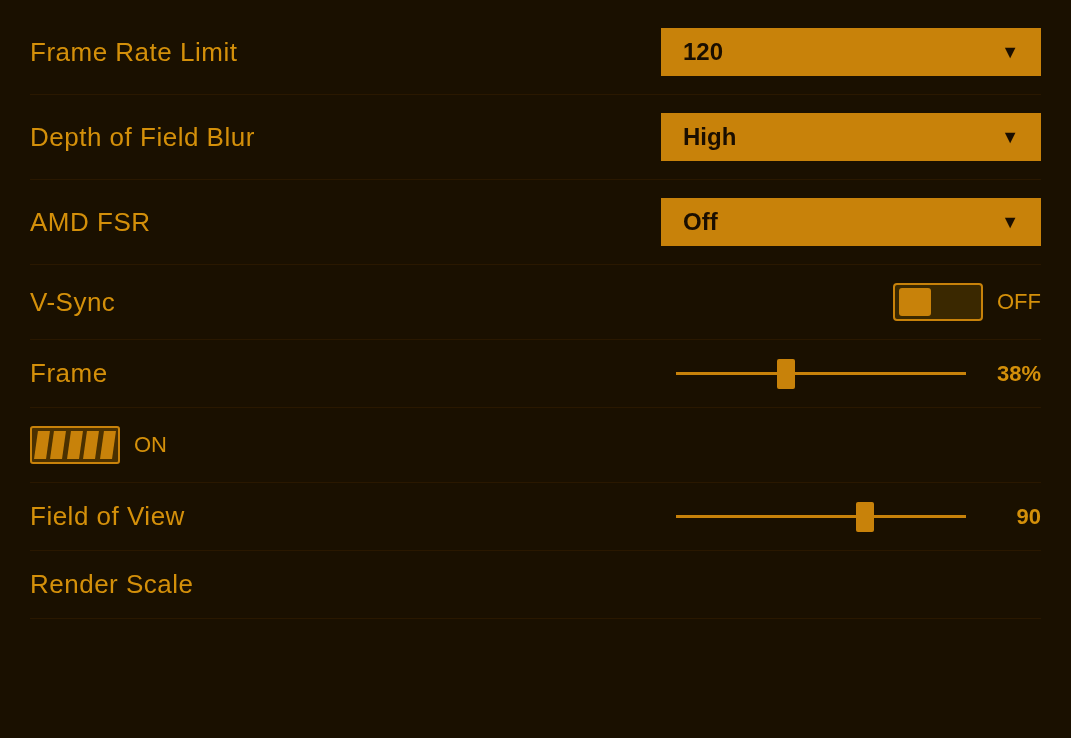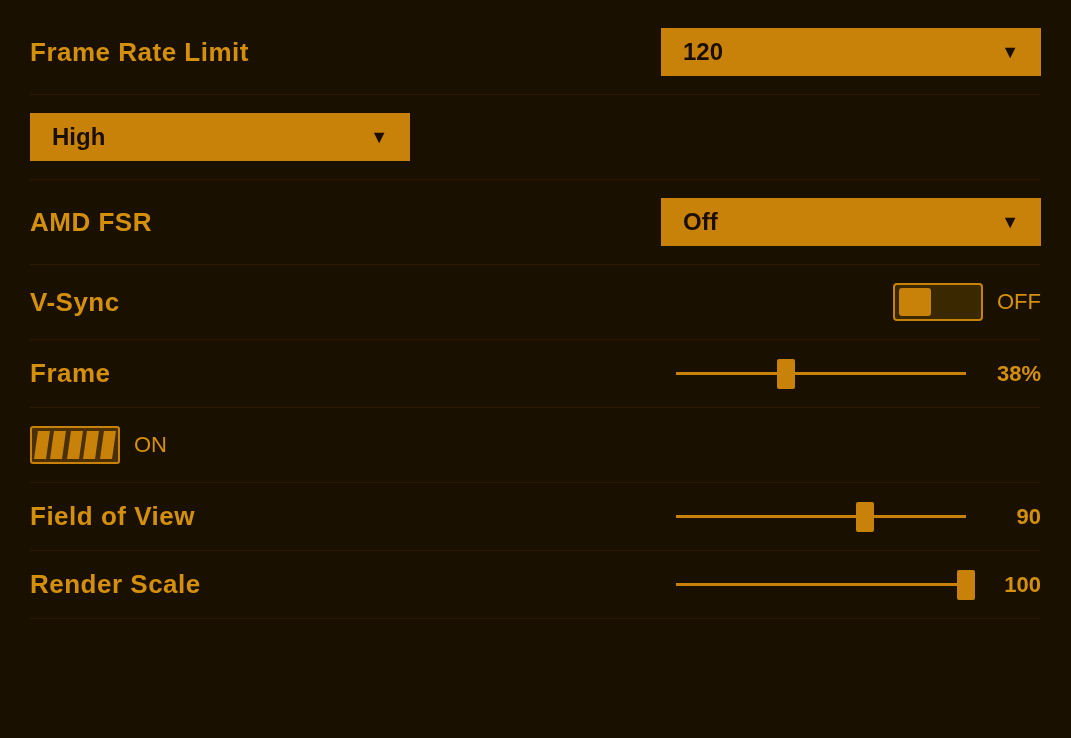--- a/index.html
+++ b/index.html
@@ -23,21 +23,21 @@
     .setting-row {
       display: flex;
       align-items: center;
       justify-content: space-between;
       padding: 18px 0;
       border-bottom: 1px solid #2a1800;
     }
 
     .setting-label {
       font-size: 26px;
-      font-weight: 700;
+      font-weight: 400;
       color: #d4900a;
       letter-spacing: 0.5px;
       flex: 0 0 auto;
     }
 
     .setting-control {
       display: flex;
       align-items: center;
       gap: 15px;
       flex: 0 0 auto;
@@ -181,20 +181,21 @@
 <div class="setting-row">
       <span class="setting-label">Frame Rate Limit</span>
       <div class="setting-control">
         <div class="dropdown">
           <span class="dropdown-value">120</span>
           <span class="dropdown-arrow">▼</span>
         </div>
       </div>
     </div>
     <div class="setting-row">
+      <span class="setting-label">Depth of Field Blur</span>
       <div class="setting-control">
         <div class="dropdown">
           <span class="dropdown-value">High</span>
           <span class="dropdown-arrow">▼</span>
         </div>
       </div>
     </div>
     <div class="setting-row">
       <span class="setting-label">AMD FSR</span>
       <div class="setting-control">
@@ -250,23 +251,14 @@
           <div class="slider-track-wrapper">
             <div class="slider-track"></div>
             <div class="slider-thumb" style="left: 65%;"></div>
           </div>
           <span class="slider-value">90</span>
         </div>
       </div>
     </div>
     <div class="setting-row">
       <span class="setting-label">Render Scale</span>
-      <div class="setting-control">
-        <div class="slider-container">
-          <div class="slider-track-wrapper">
-            <div class="slider-track"></div>
-            <div class="slider-thumb" style="left: 100%;"></div>
-          </div>
-          <span class="slider-value">100</span>
-        </div>
-      </div>
     </div>
   </div>
 
 </body></html>

